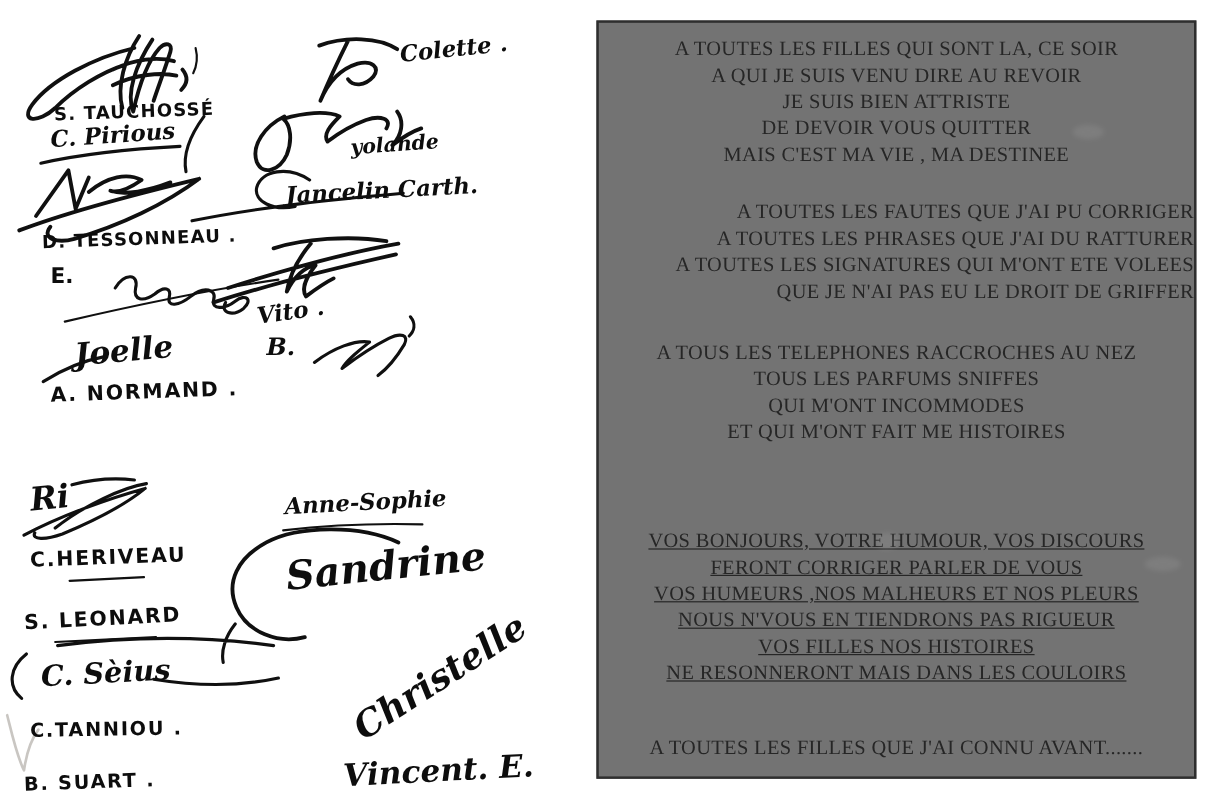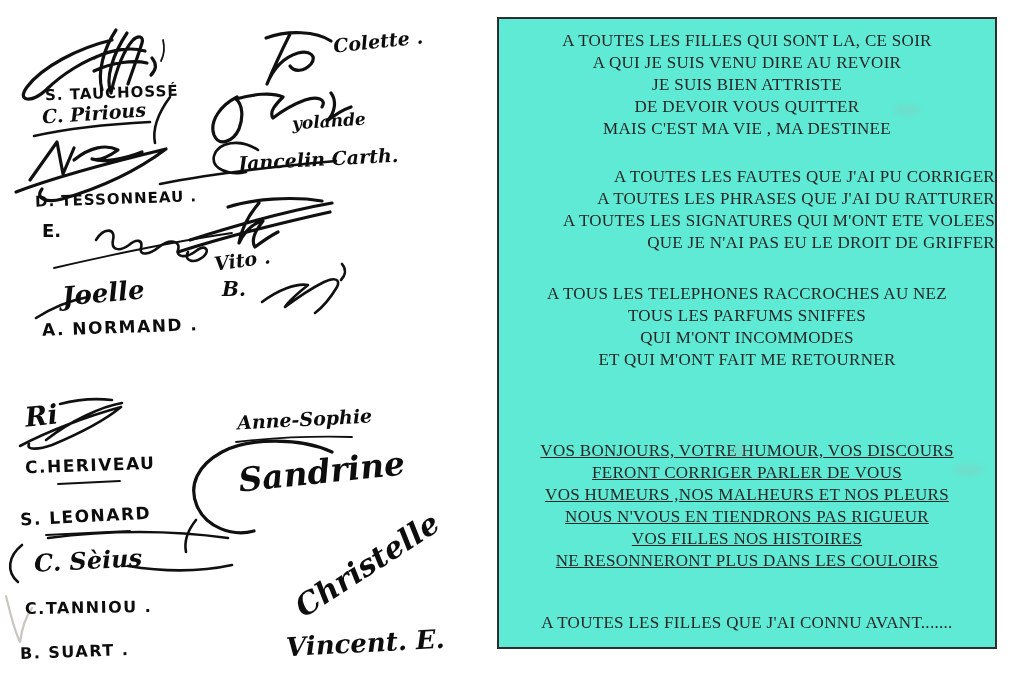--- a/index.html
+++ b/index.html
@@ -17,21 +17,21 @@
   .sig-svg path.thin{stroke-width:1.8;}
   .sig-svg path.faint{stroke:#c9c6c2;stroke-width:2.2;}
 
   .sig{position:absolute;color:#0d0d0d;white-space:nowrap;}
   .print{font-family:"DejaVu Sans",sans-serif;font-weight:700;}
   .script{font-family:"DejaVu Serif",serif;font-style:italic;font-weight:700;}
 
   
   .poem-panel{
     position:absolute;left:497px;top:17px;width:500px;height:632px;
-    border:2px solid #2e2e2e;box-sizing:border-box;background:#5eead4;
+    border:2px solid #2e2e2e;box-sizing:border-box;background:#737373;
     text-align:center;color:#262626;
   }
   .poem-line{
     font-family:"Liberation Serif",serif;
     font-size:17px;line-height:22px;letter-spacing:.3px;white-space:nowrap;
   }
   .stanza-1{margin-top:11px;}
   .stanza-2{margin-top:26px;text-align:right;}
   .stanza-3{margin-top:29px;}
   .stanza-4{margin-top:69px;text-decoration:underline;}
@@ -120,29 +120,29 @@
     <div class="stanza-2">
       <div class="poem-line">A TOUTES LES FAUTES QUE J'AI PU CORRIGER</div>
       <div class="poem-line">A TOUTES LES PHRASES QUE J'AI DU RATTURER</div>
       <div class="poem-line">A TOUTES LES SIGNATURES QUI M'ONT ETE VOLEES</div>
       <div class="poem-line">QUE JE N'AI PAS EU LE DROIT DE GRIFFER</div>
     </div>
     <div class="stanza-3">
       <div class="poem-line">A TOUS LES TELEPHONES RACCROCHES AU NEZ</div>
       <div class="poem-line">TOUS LES PARFUMS SNIFFES</div>
       <div class="poem-line">QUI M'ONT INCOMMODES</div>
-      <div class="poem-line">ET QUI M'ONT FAIT ME RETOURNER</div>
+      <div class="poem-line">ET QUI M'ONT FAIT ME HISTOIRES</div>
     </div>
     <div class="stanza-4">
       <div class="poem-line">VOS BONJOURS, VOTRE HUMOUR, VOS DISCOURS</div>
       <div class="poem-line">FERONT CORRIGER PARLER DE VOUS</div>
       <div class="poem-line">VOS HUMEURS ,NOS MALHEURS ET NOS PLEURS</div>
       <div class="poem-line">NOUS N'VOUS EN TIENDRONS PAS RIGUEUR</div>
       <div class="poem-line">VOS FILLES NOS HISTOIRES</div>
-      <div class="poem-line">NE RESONNERONT PLUS DANS LES COULOIRS</div>
+      <div class="poem-line">NE RESONNERONT MAIS DANS LES COULOIRS</div>
     </div>
     <div class="stanza-5">
       <div class="poem-line">A TOUTES LES FILLES QUE J'AI CONNU AVANT.......</div>
     </div>
 
     <div class="artifact" style="left:395px;top:85px;width:26px;height:12px;"></div>
     <div class="artifact" style="left:230px;top:425px;width:20px;height:14px;"></div>
     <div class="artifact" style="left:455px;top:445px;width:30px;height:12px;"></div>
   </div>
 </div>

